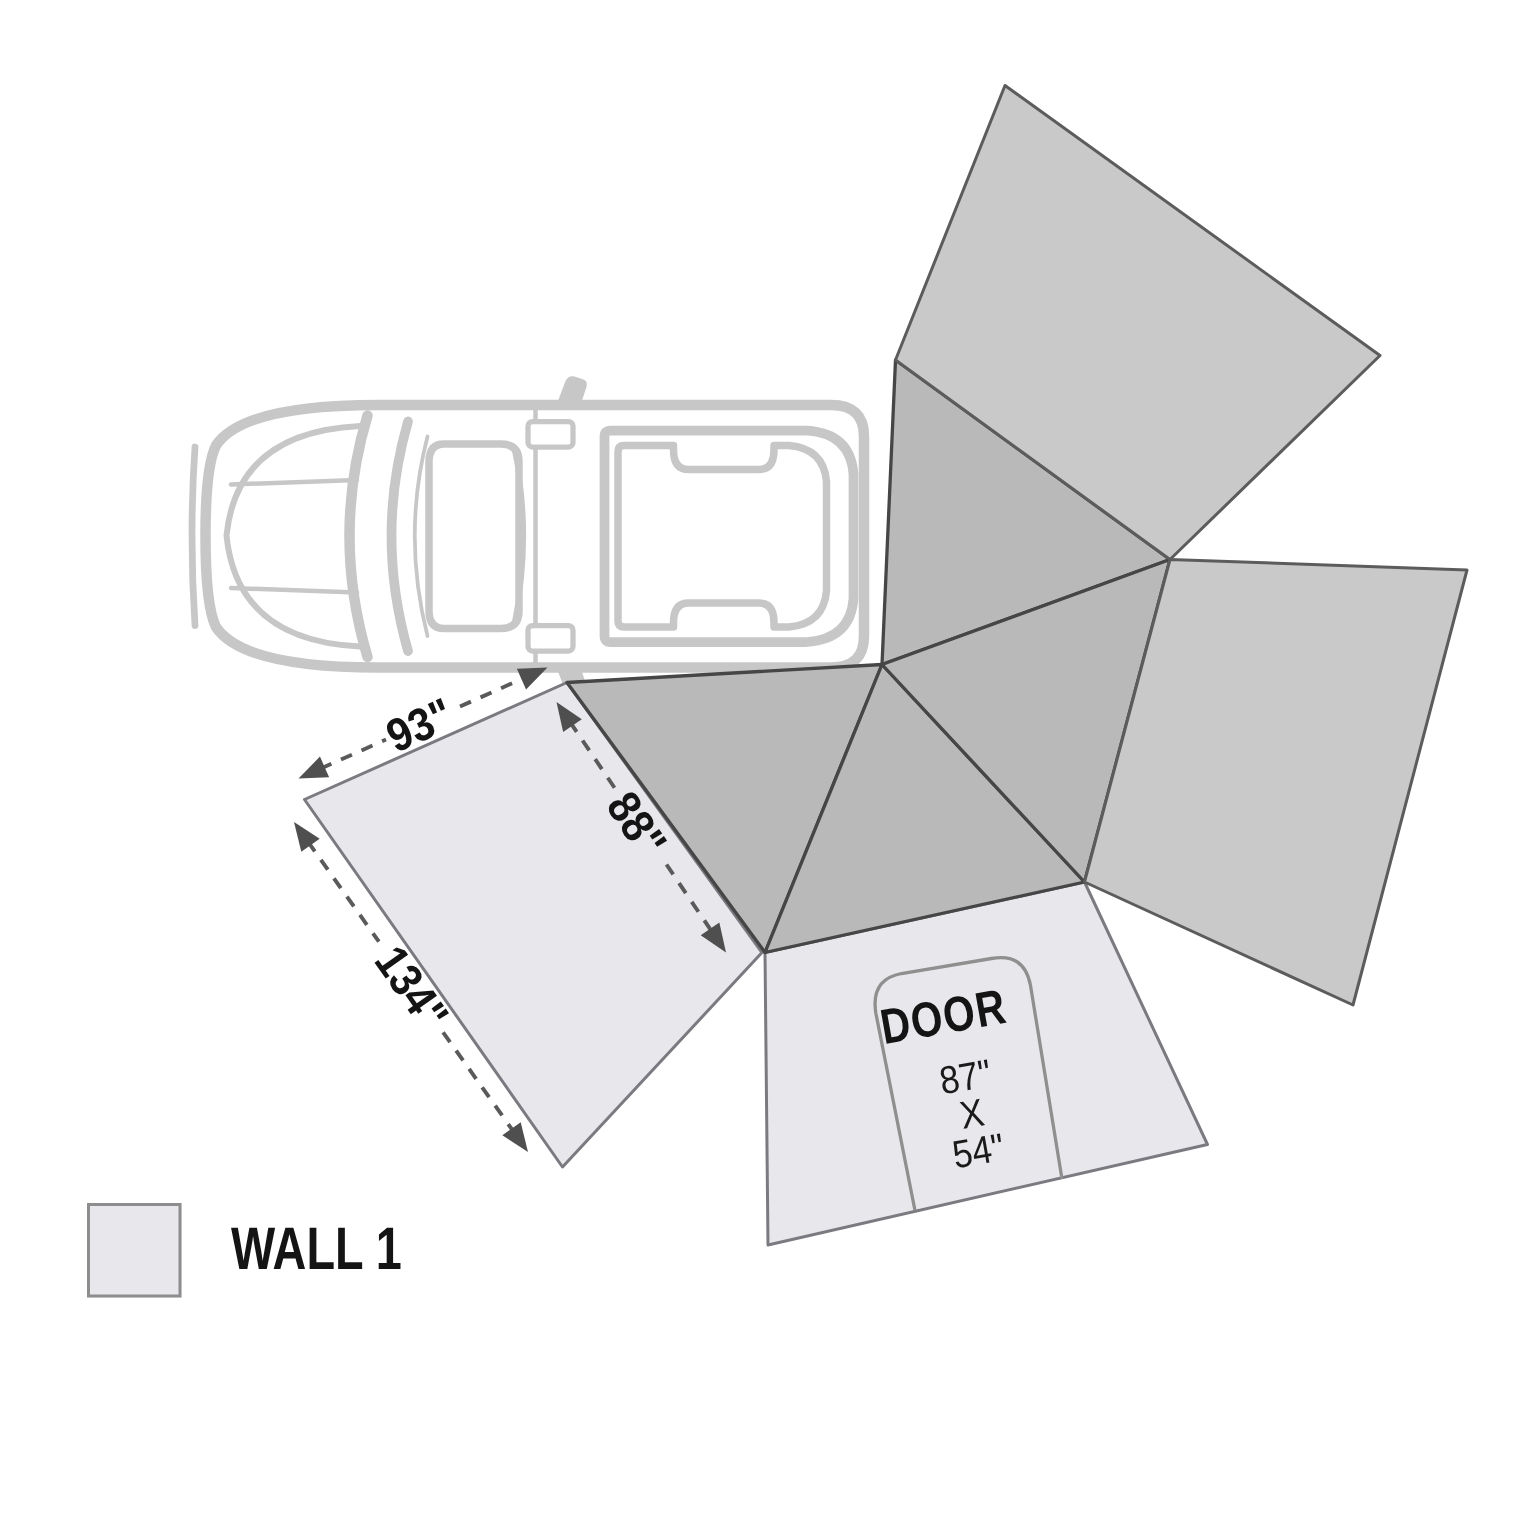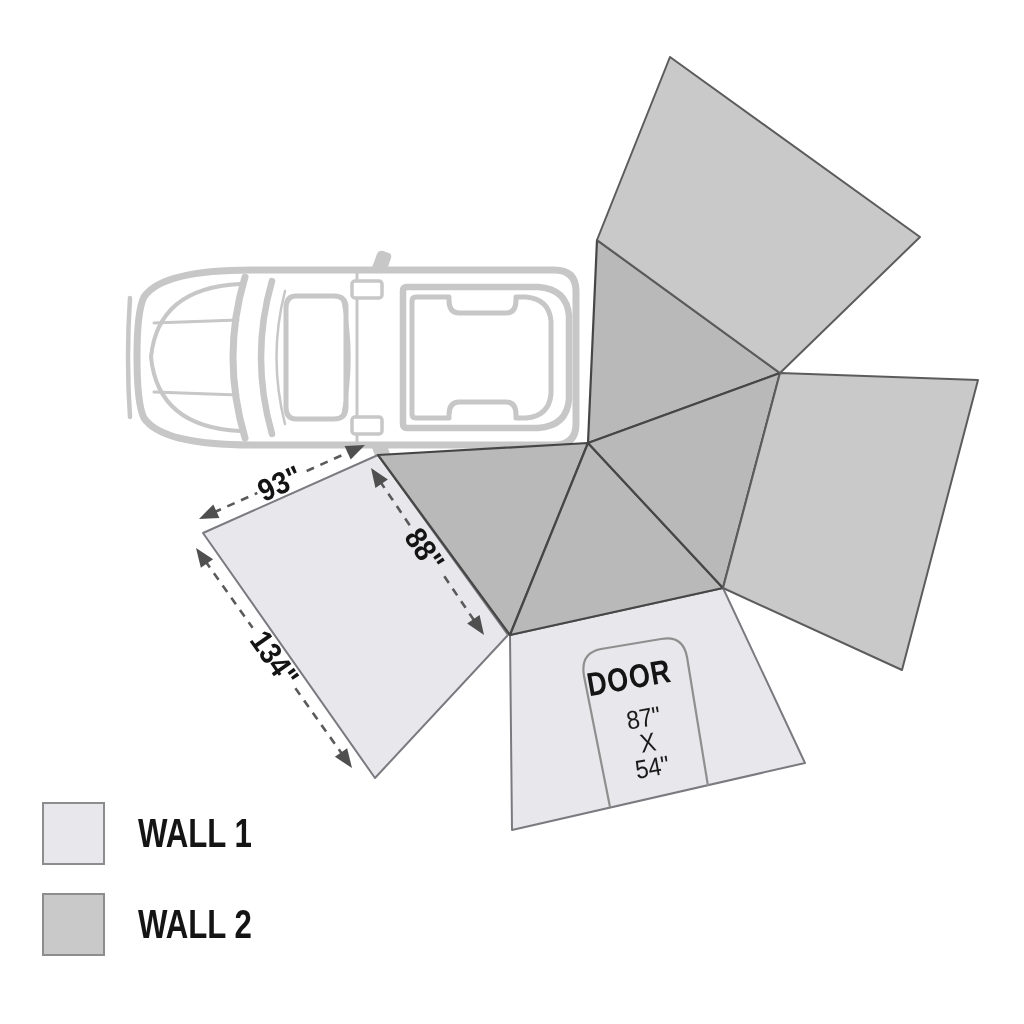--- a/index.html
+++ b/index.html
@@ -11,21 +11,21 @@
   .dim-label{position:absolute;font-size:31px;font-weight:700;color:#1c1c1c;
              white-space:nowrap;}
 
   .door-title{position:absolute;left:629px;top:678px;font-size:33px;font-weight:700;
               letter-spacing:1px;color:#141414;white-space:nowrap;
               transform:translate(-50%,-50%) rotate(-10deg) scaleX(0.82);}
   .door-size{position:absolute;left:648px;top:743px;font-size:26px;font-weight:400;
              line-height:25px;color:#1a1a1a;text-align:center;
              transform:translate(-50%,-50%) rotate(-10deg) scaleX(0.9);}
 
-  .legend{position:absolute;left:42px;top:802px;display:flex;
+  .legend{position:absolute;left:58px;top:802px;display:flex;
           flex-direction:column;gap:28px;}
   .legend-row{display:flex;align-items:center;gap:33px;}
   .legend-swatch{width:59px;height:59px;border:2.5px solid #8d8d8d;background:#ddd;}
   .legend-label{font-weight:700;font-size:40px;color:#141414;white-space:nowrap;
                 transform:scaleX(0.78);transform-origin:left center;}
 </style>
 </head>
 <body>
 
 <div class="stage">
@@ -104,18 +104,14 @@
     <div>87"</div>
     <div>X</div>
     <div>54"</div>
   </div>
 
   <div class="legend">
     <div class="legend-row">
       <div class="legend-swatch" style="background: rgb(232, 232, 236);"></div>
       <div class="legend-label">WALL 1</div>
     </div>
-    <div class="legend-row">
-      <div class="legend-swatch" style="background: rgb(201, 201, 201);"></div>
-      <div class="legend-label">WALL 2</div>
-    </div>
   </div>
 </div>
 
 </body></html>

